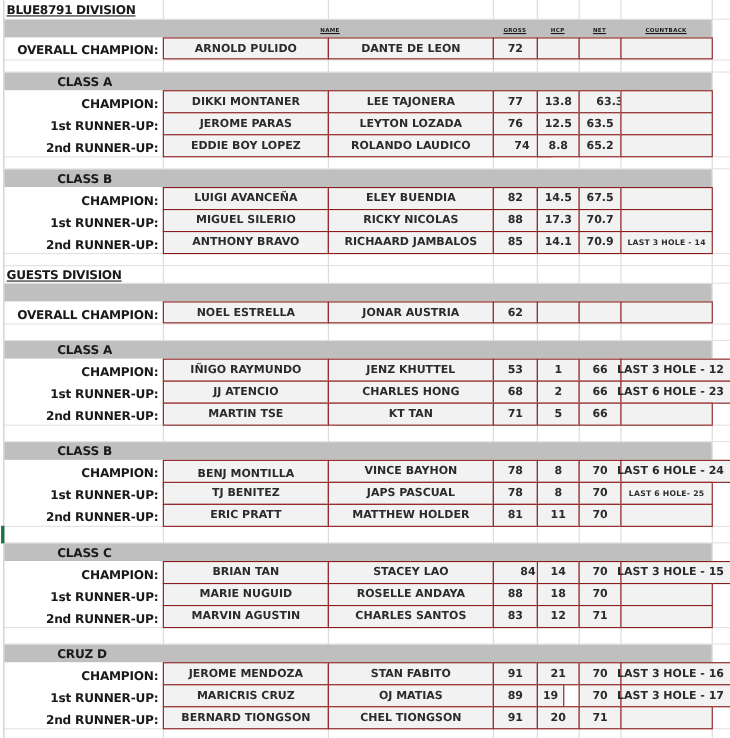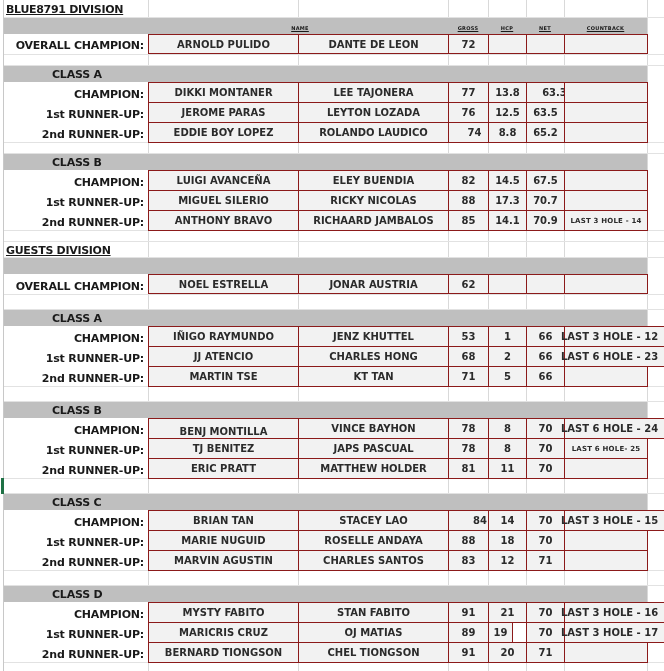--- a/index.html
+++ b/index.html
@@ -211,24 +211,24 @@
 
 <div class="label" style="top:556px">2nd RUNNER-UP:</div>
 <div class="cell" style="left:148px;top:550px;width:151px;height:21px">MARVIN AGUSTIN</div>
 <div class="cell" style="left:298px;top:550px;width:151px;height:21px">CHARLES SANTOS</div>
 <div class="cell" style="left:448px;top:550px;width:41px;height:21px">83</div>
 <div class="cell" style="left:488px;top:550px;width:39px;height:21px">12</div>
 <div class="cell" style="left:526px;top:550px;width:39px;height:21px">71</div>
 <div class="cell" style="left:564px;top:550px;width:84px;height:21px"></div>
 
 <div class="gray-bar" style="top:586px;height:16px"></div>
-<div class="class-title" style="top:588px">CLASS D</div>
+<div class="class-title" style="top:588px">CRUZ D</div>
 
 <div class="label" style="top:608px">CHAMPION:</div>
-<div class="cell" style="left:148px;top:602px;width:151px;height:21px">MYSTY FABITO</div>
+<div class="cell" style="left:148px;top:602px;width:151px;height:21px">JEROME MENDOZA</div>
 <div class="cell" style="left:298px;top:602px;width:151px;height:21px">STAN FABITO</div>
 <div class="cell" style="left:448px;top:602px;width:41px;height:21px">91</div>
 <div class="cell" style="left:488px;top:602px;width:39px;height:21px">21</div>
 <div class="cell" style="left:526px;top:602px;width:39px;height:21px">70</div>
 <div class="cell cb-over nobg-right" style="left:564px;top:602px;width:100px;height:21px;text-indent:-4px">LAST 3 HOLE - 16</div>
 
 <div class="label" style="top:628px">1st RUNNER-UP:</div>
 <div class="cell" style="left:148px;top:622px;width:151px;height:21px">MARICRIS CRUZ</div>
 <div class="cell" style="left:298px;top:622px;width:151px;height:21px">OJ MATIAS</div>
 <div class="cell" style="left:448px;top:622px;width:41px;height:21px">89</div>

